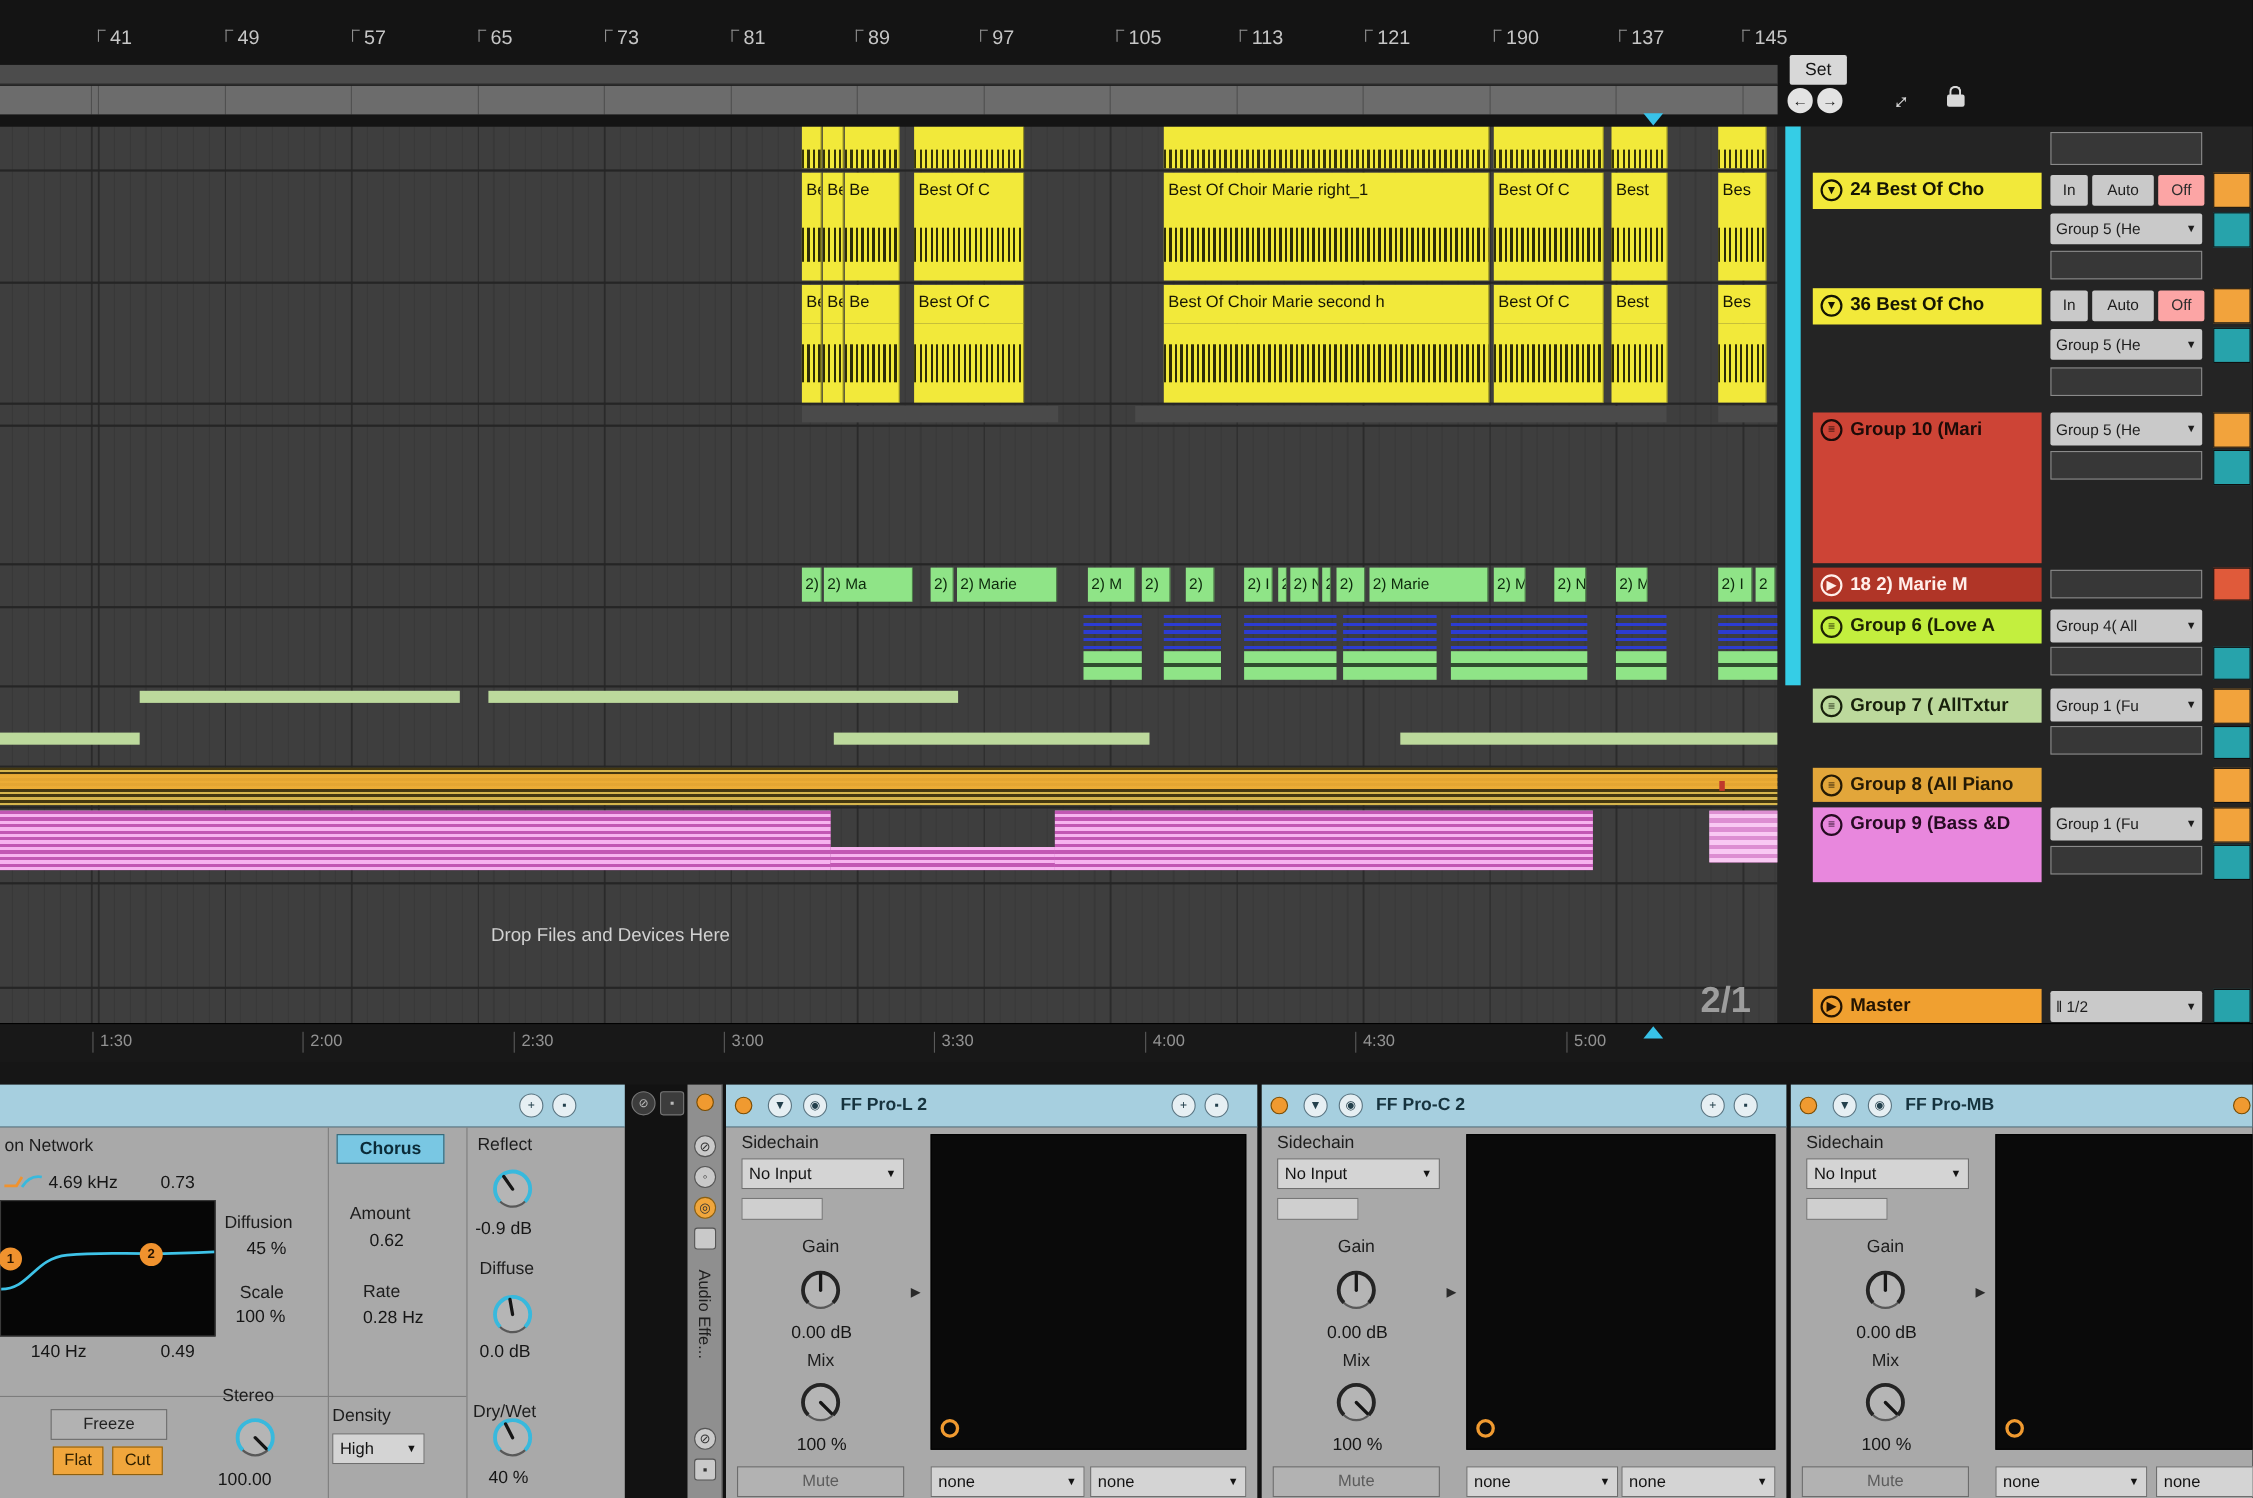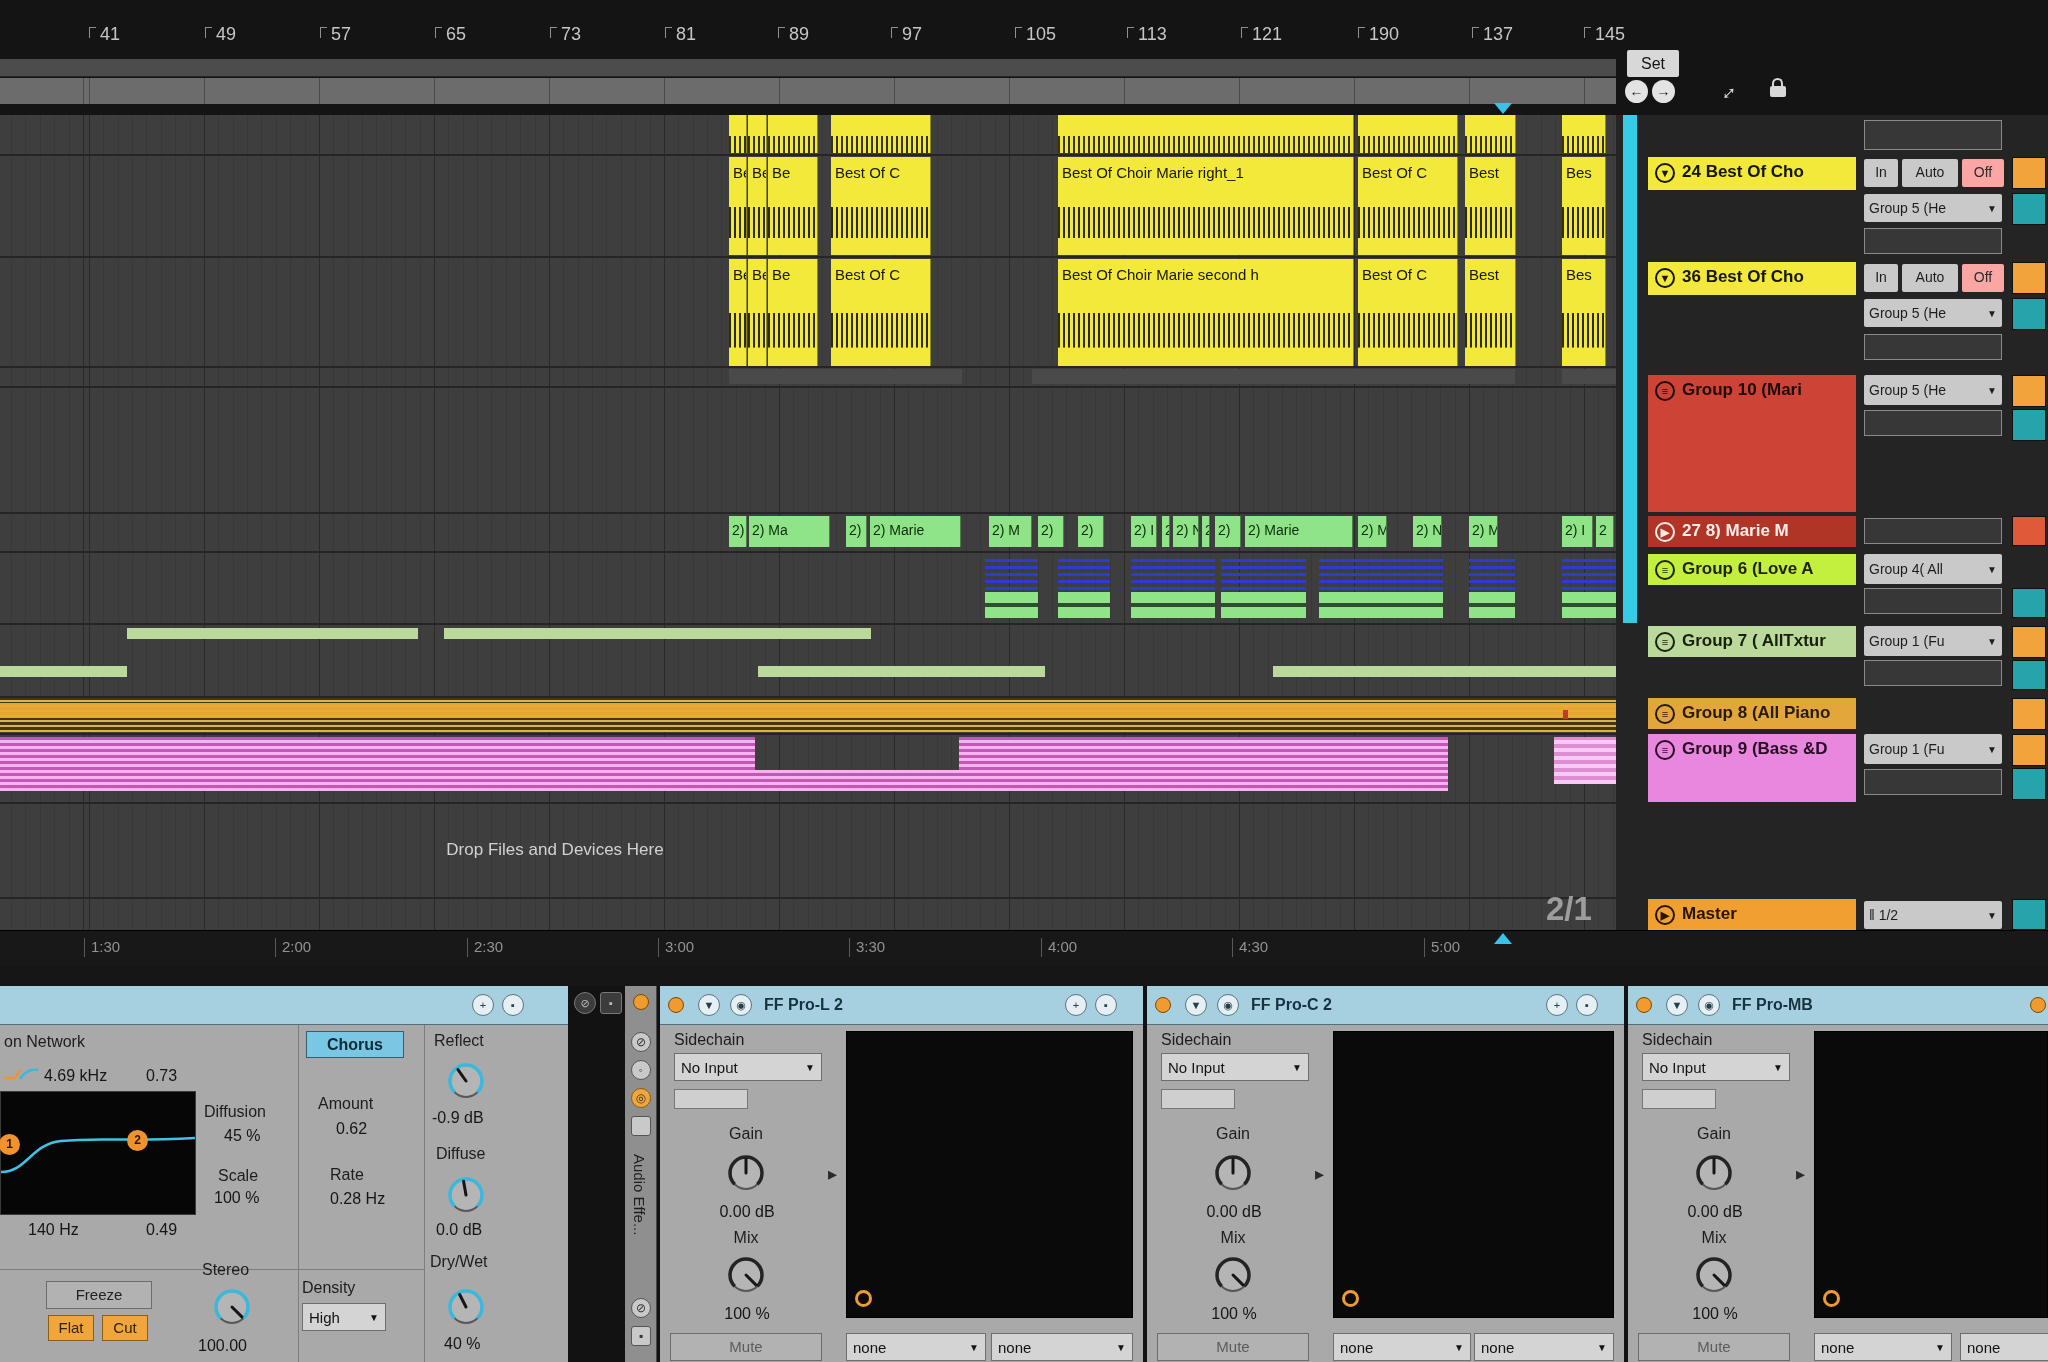--- a/index.html
+++ b/index.html
@@ -314,21 +314,21 @@
   <div class="route" style="top:375px;height:30px">
       <span>Group 5 (He</span>
       <span class="dd">▼</span>
     </div>
   <div class="vbox" style="top:410px"></div>
   <div class="cc" style="top:375px;height:32px;background:#f2a33c"></div>
   <div class="cc" style="top:409px;height:32px;background:#27a3ab"></div>
 
   <div class="thead" style="top:516px;height:31px;background:#b03527;color:#ffeeea">
     <span class="circ">▶</span>
-    <span>27 8) Marie M</span>
+    <span>18 2) Marie M</span>
   </div>
   <div class="vbox" style="top:518px"></div>
   <div class="cc" style="top:516px;height:30px;background:#e05a3a"></div>
 
   <div class="thead" style="top:554px;height:31px;background:#c3ef3e;color:#1d2204">
     <span class="circ">≡</span>
     <span>Group 6 (Love A</span>
   </div>
   <div class="route" style="top:554px;height:30px">
       <span>Group 4( All</span>
@@ -472,21 +472,21 @@
             <line class="kp" x1="26" y1="26" x2="26" y2="12" transform="rotate(-35 26 26)"></line>
         </svg>
         <div class="dval" style="left:432px;top:84px">-0.9 dB</div>
         <div class="dlab" style="left:436px;top:120px">Diffuse</div>
         <svg class="knob kc" style="left:440px;top:144px" width="52" height="52" viewBox="0 0 52 52">
           <circle class="kf" cx="26" cy="26" r="16"></circle>
             <path class="ka" d="M14.7,37.3 A16,16 0 1 1 37.3,37.3"></path>
             <line class="kp" x1="26" y1="26" x2="26" y2="12" transform="rotate(-10 26 26)"></line>
         </svg>
         <div class="dval" style="left:436px;top:196px">0.0 dB</div>
-        <div class="dlab" style="left:430px;top:228px">Dry/Wet</div>
+        <div class="dlab" style="left:430px;top:250px">Dry/Wet</div>
         <svg class="knob kc" style="left:440px;top:256px" width="52" height="52" viewBox="0 0 52 52">
           <circle class="kf" cx="26" cy="26" r="16"></circle>
             <path class="ka" d="M14.7,37.3 A16,16 0 1 1 37.3,37.3"></path>
             <line class="kp" x1="26" y1="26" x2="26" y2="12" transform="rotate(-27 26 26)"></line>
         </svg>
         <div class="dval" style="left:444px;top:310px">40 %</div>
       </div>
     </div>
 
     <span class="tic" style="left:574px;top:6px;background:#3c3c3c;border-color:#777;color:#bbb">⊘</span>

